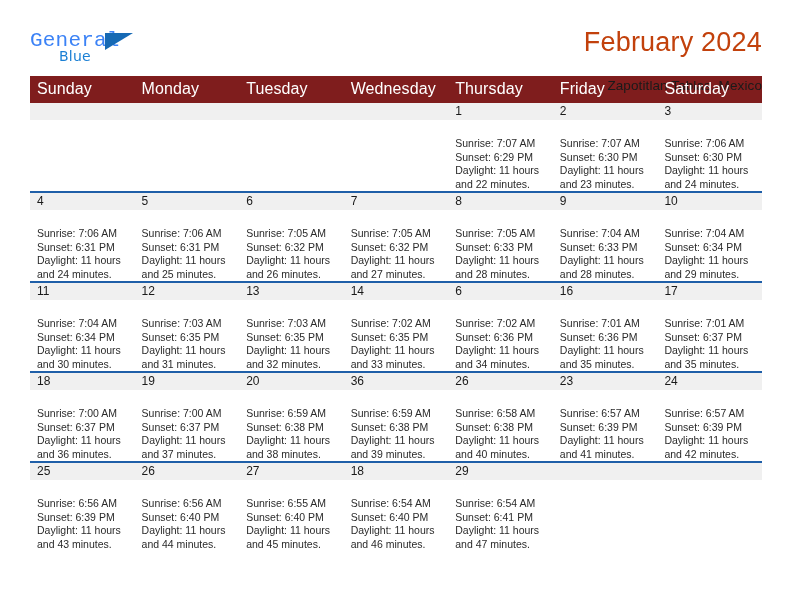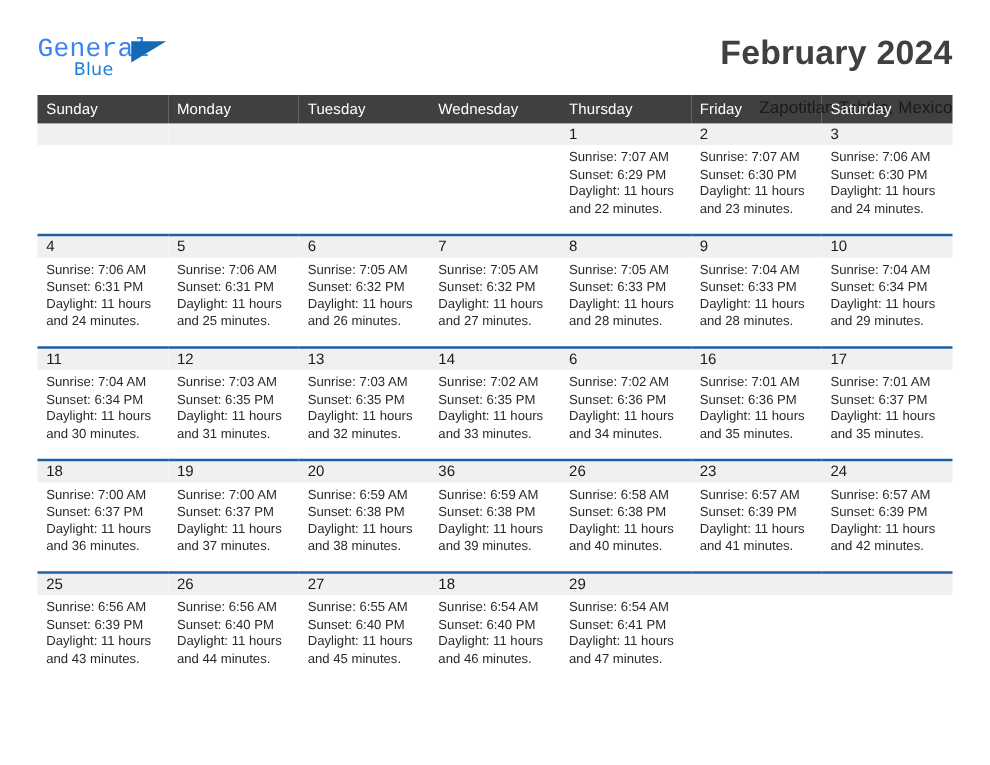--- a/index.html
+++ b/index.html
@@ -65,44 +65,44 @@
     height: 0;
     border-left: 28px solid #1669b4;
     border-bottom: 17px solid transparent;
   }
 
   .titles {
     text-align: right;
   }
   .cal-title {
     font-size: 27px;
-    font-weight: bold;
-    color: #404040;
+    font-weight: normal;
+    color: #c2410c;
     line-height: 1.05;
     letter-spacing: .2px;
   }
   .cal-subtitle {
     font-size: 13.5px;
     color: #1a1a1a;
     margin-top: 22px;
     letter-spacing: .1px;
   }
 
   
   .calendar {
     width: 732px;
     border-collapse: collapse;
     table-layout: fixed;
     margin-top: 8px;
   }
   .calendar th {
-    background: #404040;
+    background: #7f1d1d;
     color: #ffffff;
     font-weight: normal;
-    font-size: 12px;
+    font-size: 16px;
     text-align: left;
     padding: 4px 0 5px 7px;
     letter-spacing: .1px;
   }
 
   .week-row > td {
     padding: 0;
     vertical-align: top;
     border-top: 2px solid #1f5fa8;
   }
@@ -125,20 +125,21 @@
     box-sizing: border-box;
   }
   .cell.empty .daynum {
     color: transparent;
   }
   .info {
     padding: 4px 6px 0 7px;
     font-size: 10.5px;
     line-height: 13.6px;
     color: #2a2a2a;
+    margin-top: 13px;
   }
   .info div {
     white-space: nowrap;
   }
 </style>
 </head>
 <body>
 
 <div class="page">
 

